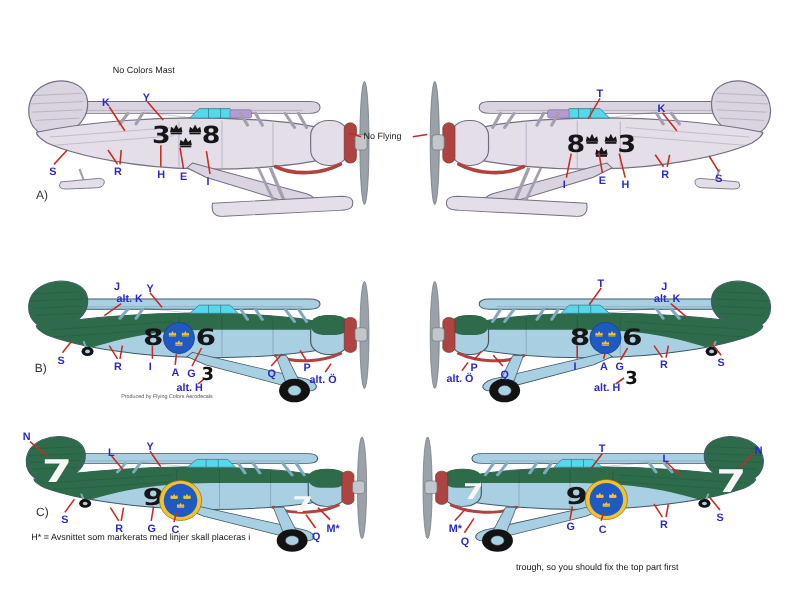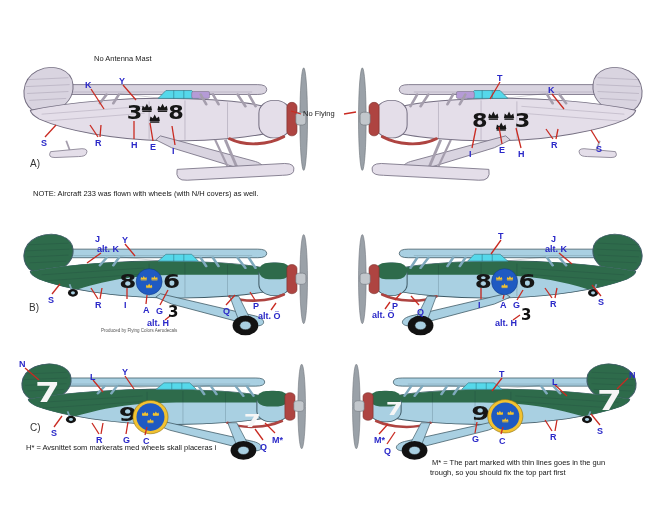--- a/index.html
+++ b/index.html
@@ -444,30 +444,29 @@
       <line x1="628" y1="378" x2="617" y2="389" stroke="#c92a21" stroke-width="1.3"></line>
       <line x1="379" y1="434" x2="388" y2="424" stroke="#c92a21" stroke-width="1.3"></line>
       <line x1="387" y1="444" x2="395" y2="432" stroke="#c92a21" stroke-width="1.3"></line>
       <line x1="475" y1="433" x2="477" y2="422" stroke="#c92a21" stroke-width="1.3"></line>
       <line x1="501" y1="434" x2="503" y2="427" stroke="#c92a21" stroke-width="1.3"></line>
       <line x1="552" y1="431" x2="545" y2="420" stroke="#c92a21" stroke-width="1.3"></line>
       <line x1="555" y1="431" x2="557" y2="420" stroke="#c92a21" stroke-width="1.3"></line>
       <line x1="600" y1="425" x2="591" y2="414" stroke="#c92a21" stroke-width="1.3"></line>
     </svg>
 
-  <span class="blk8" style="left:94px;top:54px">No Antenna Mast</span>
+  <span class="blk8" style="left:94px;top:54px">No Colors Mast</span>
   <span class="lbl" style="left:85px;top:80px">K</span>
   <span class="lbl" style="left:119px;top:76px">Y</span>
   <span class="lbl" style="left:41px;top:138px">S</span>
   <span class="lbl" style="left:95px;top:138px">R</span>
   <span class="lbl" style="left:131px;top:140px">H</span>
   <span class="lbl" style="left:150px;top:142px">E</span>
   <span class="lbl" style="left:172px;top:146px">I</span>
   <span class="marker" style="left:30px;top:158px">A)</span>
-  <span class="note" style="left:33px;top:189px">NOTE: Aircraft 233 was flown with wheels (with N/H covers) as well.</span>
 
   <span class="blk8" style="left:303px;top:109px">No Flying</span>
   <span class="lbl" style="left:497px;top:73px">T</span>
   <span class="lbl" style="left:548px;top:85px">K</span>
   <span class="lbl" style="left:469px;top:149px">I</span>
   <span class="lbl" style="left:499px;top:145px">E</span>
   <span class="lbl" style="left:518px;top:149px">H</span>
   <span class="lbl" style="left:551px;top:140px">R</span>
   <span class="lbl" style="left:596px;top:144px">S</span>
 
@@ -504,27 +503,26 @@
   <span class="lbl" style="left:19px;top:359px">N</span>
   <span class="lbl" style="left:90px;top:372px">L</span>
   <span class="lbl" style="left:122px;top:367px">Y</span>
   <span class="lbl" style="left:51px;top:428px">S</span>
   <span class="lbl" style="left:96px;top:435px">R</span>
   <span class="lbl" style="left:123px;top:435px">G</span>
   <span class="lbl" style="left:143px;top:436px">C</span>
   <span class="lbl" style="left:260px;top:442px">Q</span>
   <span class="lbl" style="left:272px;top:435px">M*</span>
   <span class="marker" style="left:30px;top:422px">C)</span>
-  <span class="note" style="left:26px;top:443px">H* = Avsnittet som markerats med wheels skall placeras i</span>
+  <span class="note" style="left:26px;top:443px">H* = Avsnittet som markerats med linjer skall placeras i</span>
 
   <span class="lbl" style="left:499px;top:369px">T</span>
   <span class="lbl" style="left:552px;top:377px">L</span>
   <span class="lbl" style="left:629px;top:370px">N</span>
   <span class="lbl" style="left:374px;top:435px">M*</span>
   <span class="lbl" style="left:384px;top:446px">Q</span>
   <span class="lbl" style="left:472px;top:434px">G</span>
   <span class="lbl" style="left:499px;top:436px">C</span>
   <span class="lbl" style="left:550px;top:432px">R</span>
   <span class="lbl" style="left:597px;top:426px">S</span>
-  <span class="note" style="left:432px;top:458px">M* = The part marked with thin lines goes in the gun</span>
   <span class="note" style="left:430px;top:468px">trough, so you should fix the top part first</span>
 
 </div>
 
 </body></html>

